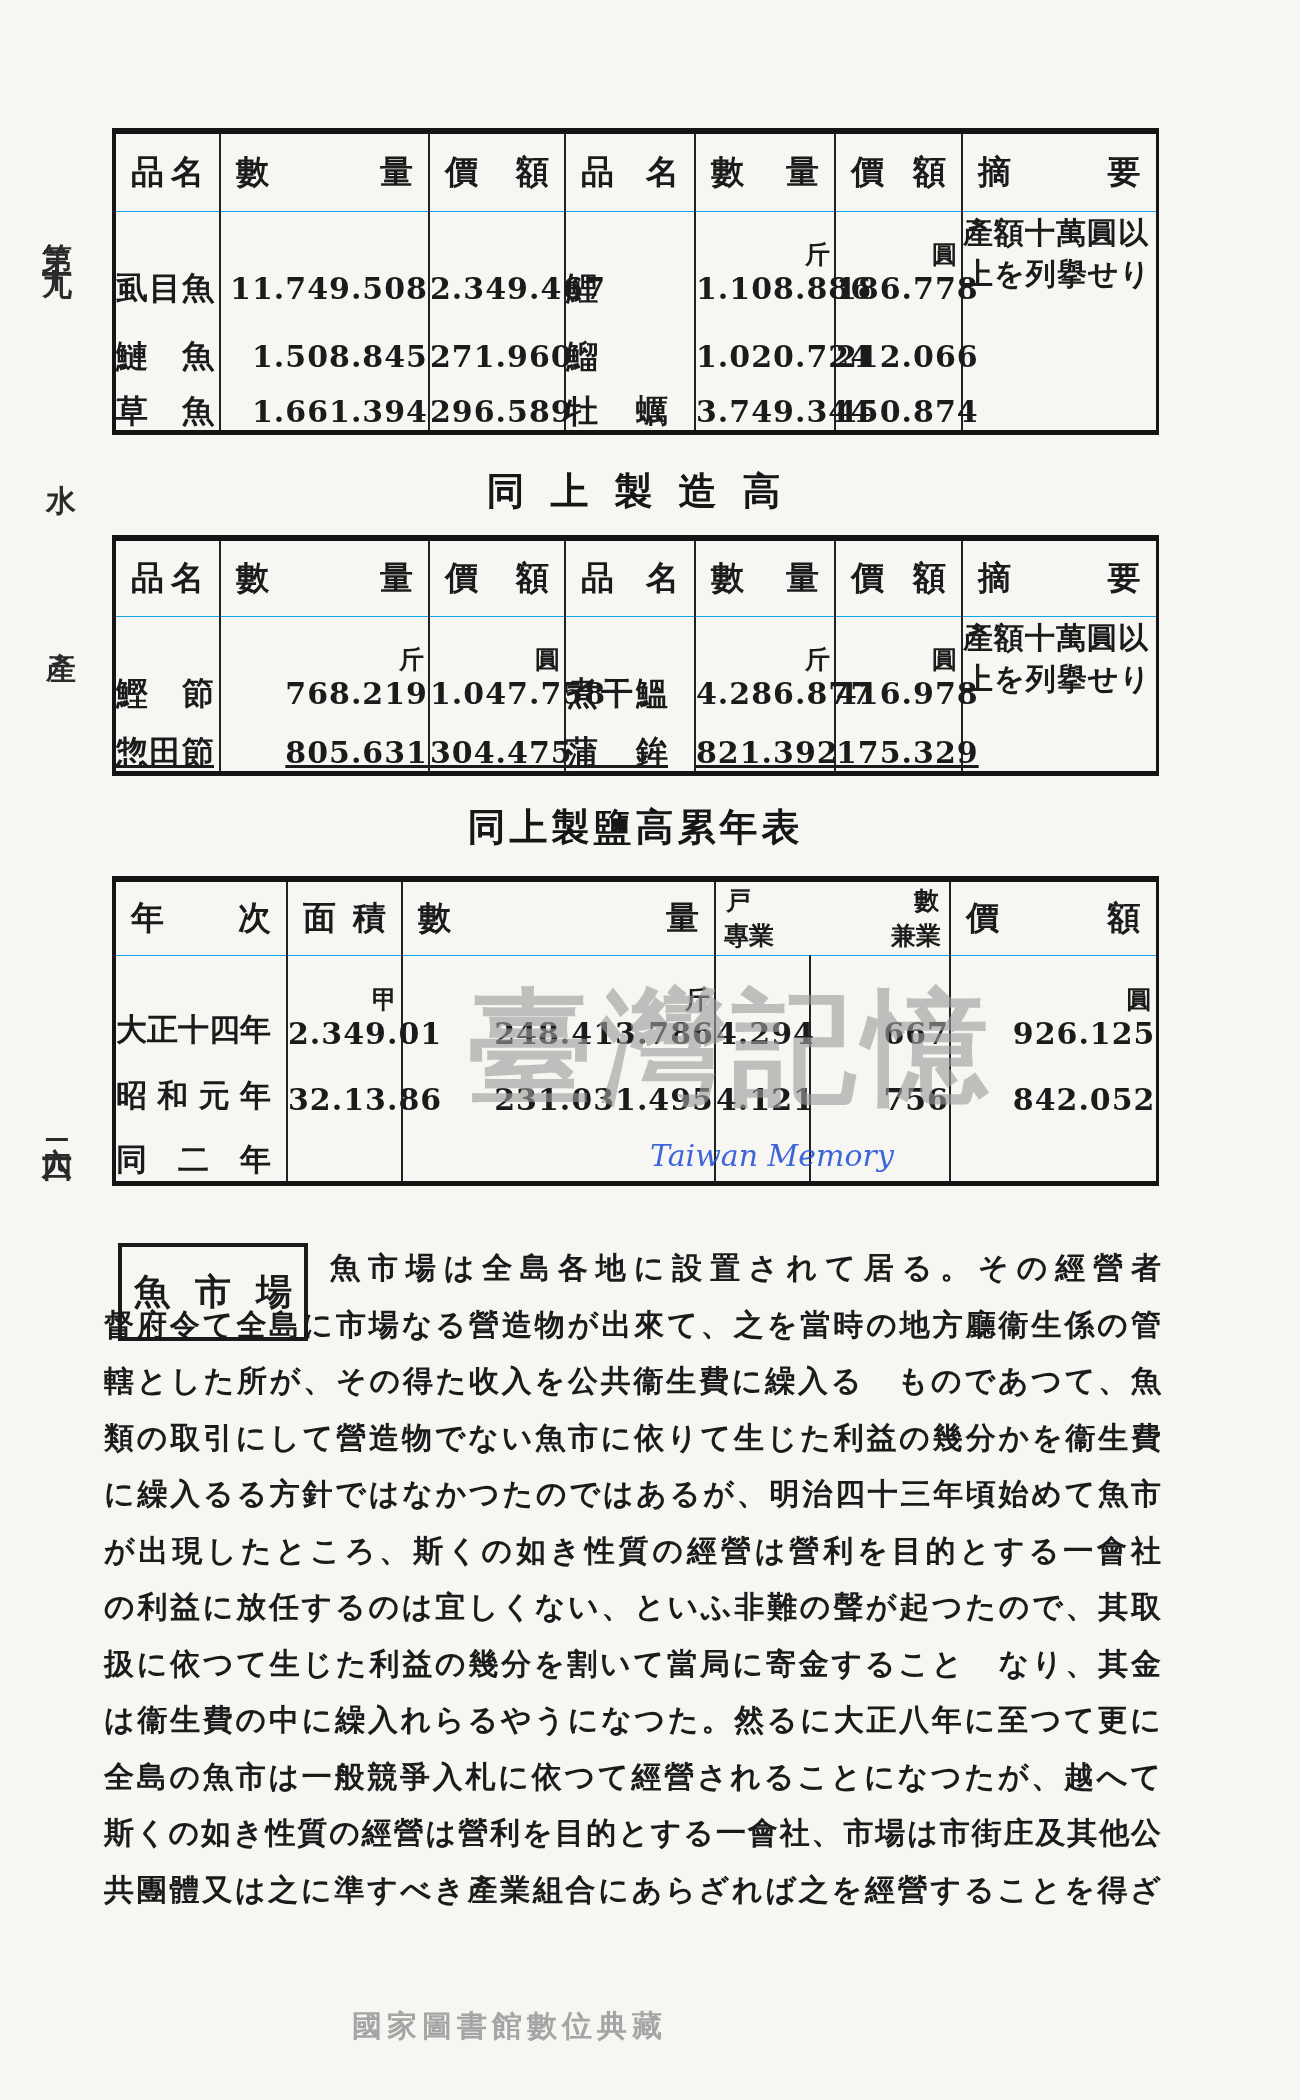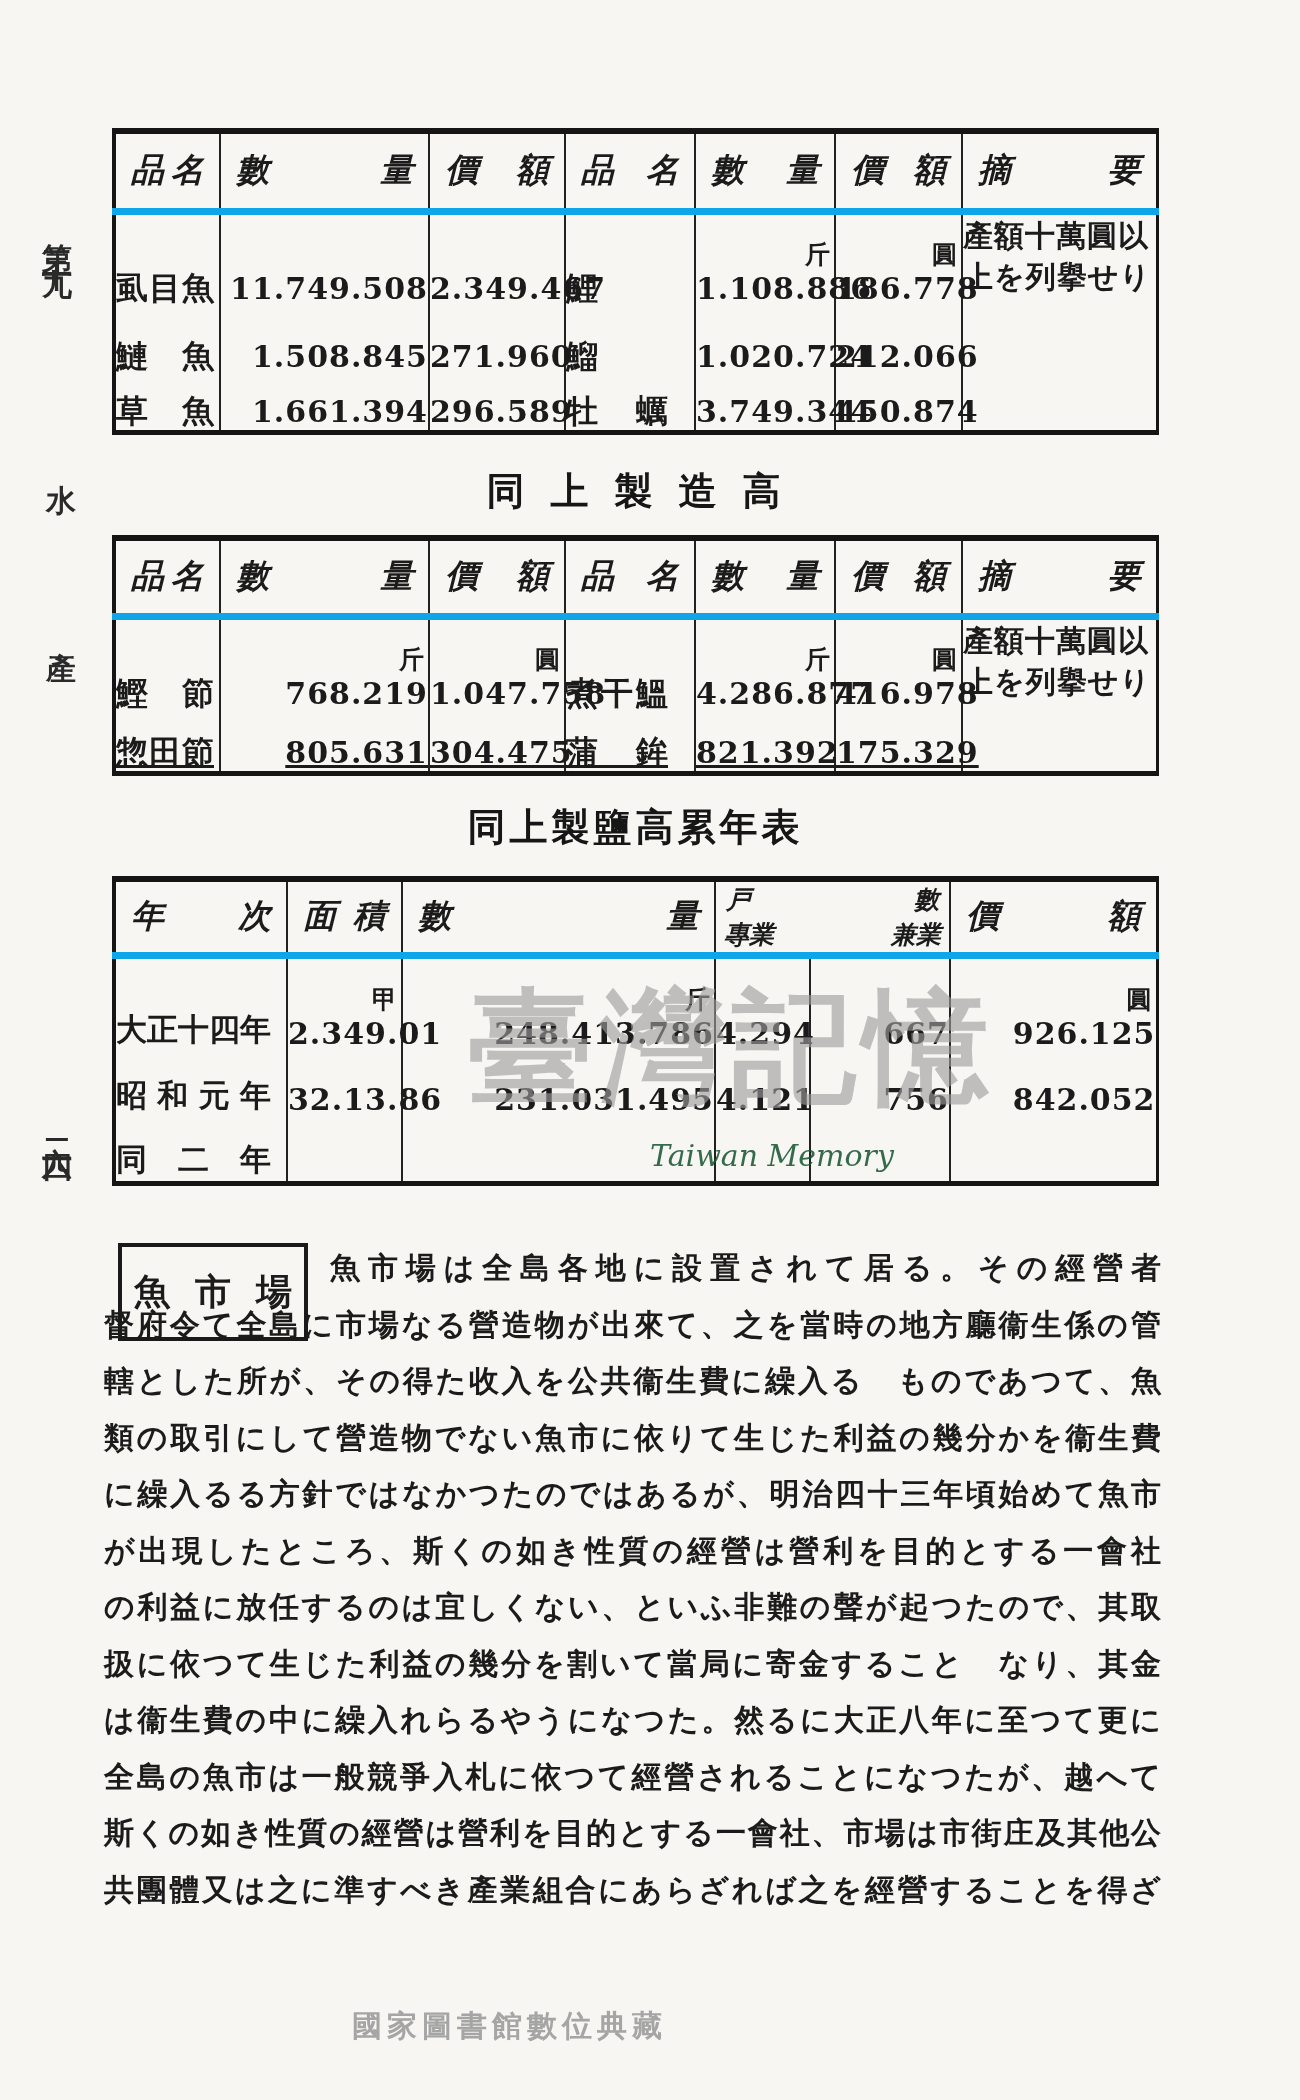--- a/index.html
+++ b/index.html
@@ -20,21 +20,21 @@
   .m-page{left:42px; top:1116px;}
   
   table.dtable{
     position:absolute; border-collapse:collapse; table-layout:fixed;
     border-top:6px solid #151515; border-bottom:5px solid #151515;
     border-left:4px solid #151515; border-right:3px solid #151515;
     left:112px; width:1043px; background:transparent;
   }
   .dtable td{border-left:2px solid #222; padding:0; vertical-align:bottom;}
   .dtable td:first-child{border-left:none;}
-  .dtable tr.hrow td{border-bottom:7px solid #0ea5e9; vertical-align:middle;font-style:italic;}
+  .dtable tr.hrow td{border-bottom:1px solid #0ea5e9; vertical-align:middle;}
   .hd{
     text-align:justify; text-align-last:justify;
     padding:0 15px; font-size:33px; font-weight:700; letter-spacing:0;
   }
   .nm{padding-left:15px; padding-bottom:13px;}
   .nmv{width:98px; text-align:justify; text-align-last:justify; font-size:32px; font-weight:700; line-height:1.1;}
   .nmv2{width:102px;}
   .num{text-align:right; padding-right:12px; padding-bottom:13px;}
   .val{font-size:30px; font-weight:600; line-height:1.15; letter-spacing:1px;}
   .unit{font-size:25px; font-weight:700; line-height:1; margin-bottom:5px; padding-right:4px;}
@@ -69,21 +69,21 @@
     text-align:justify; text-align-last:justify; letter-spacing:1px; color:#1b1b1b;
   }
   .bl.indent{margin-left:226px; width:832px;}
   
   .wm-cjk{
     position:absolute; left:468px; top:985px; font-size:124px; 
     font-weight:700; letter-spacing:8px; color:#9d9d9d; opacity:.62; z-index:5; line-height:1;
   }
   .wm-latin{
     position:absolute; left:650px; top:1138px; font-size:30px; font-style:italic;
-    color:#14532d; opacity:.85; z-index:5; font-family:"DejaVu Serif","Liberation Serif",serif;
+    color:#1d4ed8; opacity:.85; z-index:5; font-family:"DejaVu Serif","Liberation Serif",serif;
   }
   .bottom-wm{
     position:absolute; left:352px; top:2006px; font-size:30px; font-weight:700;
     letter-spacing:5px; color:#a5a5a5;
   }
 </style>
 </head>
 <body>
 
 <div class="page">

